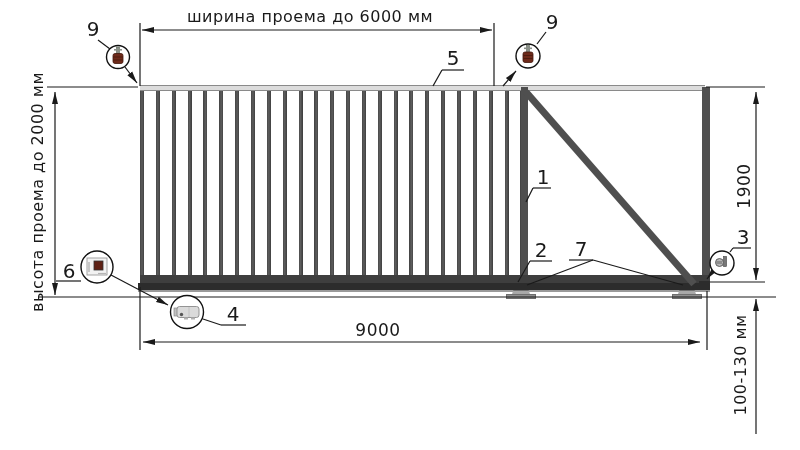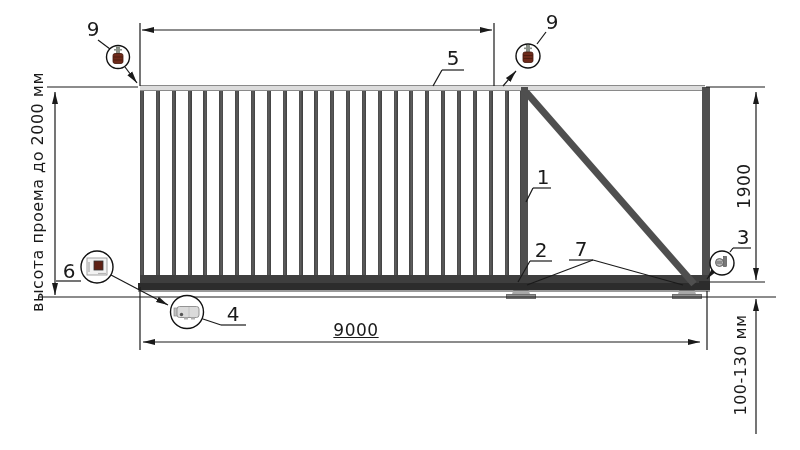--- a/index.html
+++ b/index.html
@@ -171,26 +171,27 @@
         <rect x="174" y="308" width="4" height="8" fill="#c0c0c0" stroke="#8a8a8a" stroke-width="0.7"></rect>
         <rect x="177" y="306.5" width="22" height="11" rx="2.5" fill="#dadada" stroke="#8a8a8a" stroke-width="0.9"></rect>
         <circle cx="181.5" cy="314.5" r="1.7" fill="#555"></circle>
         <rect x="184" y="317.5" width="4" height="2" fill="#b0b0b0"></rect>
         <rect x="191" y="317.5" width="4" height="2" fill="#b0b0b0"></rect>
         <line x1="189" y1="307" x2="189" y2="317" stroke="#bdbdbd" stroke-width="0.8"></line>
       </g>
     </g>
   </svg>
 
+  <div class="lbl" style="left:310px;top:16px;">ширина проема до 6000 мм</div>
 
   <div class="lbl rot" style="left:37px;top:192px;">высота проема до 2000 мм</div>
 
   <div class="lbl rot dimnum" style="left:744px;top:186px;">1900</div>
 
-  <div class="lbl dimnum" style="left:356px;top:330px;text-decoration:underline;">9000</div>
+  <div class="lbl dimnum" style="left:378px;top:330px;">9000</div>
 
   <div class="lbl rot" style="left:740px;top:365px;">100-130 мм</div>
 
   <div class="lbl num" style="left:93px;top:29px;">9</div>
 
   <div class="lbl num" style="left:552px;top:22px;">9</div>
 
   <div class="lbl num" style="left:453px;top:58px;">5</div>
 
   <div class="lbl num" style="left:543px;top:177px;">1</div>

